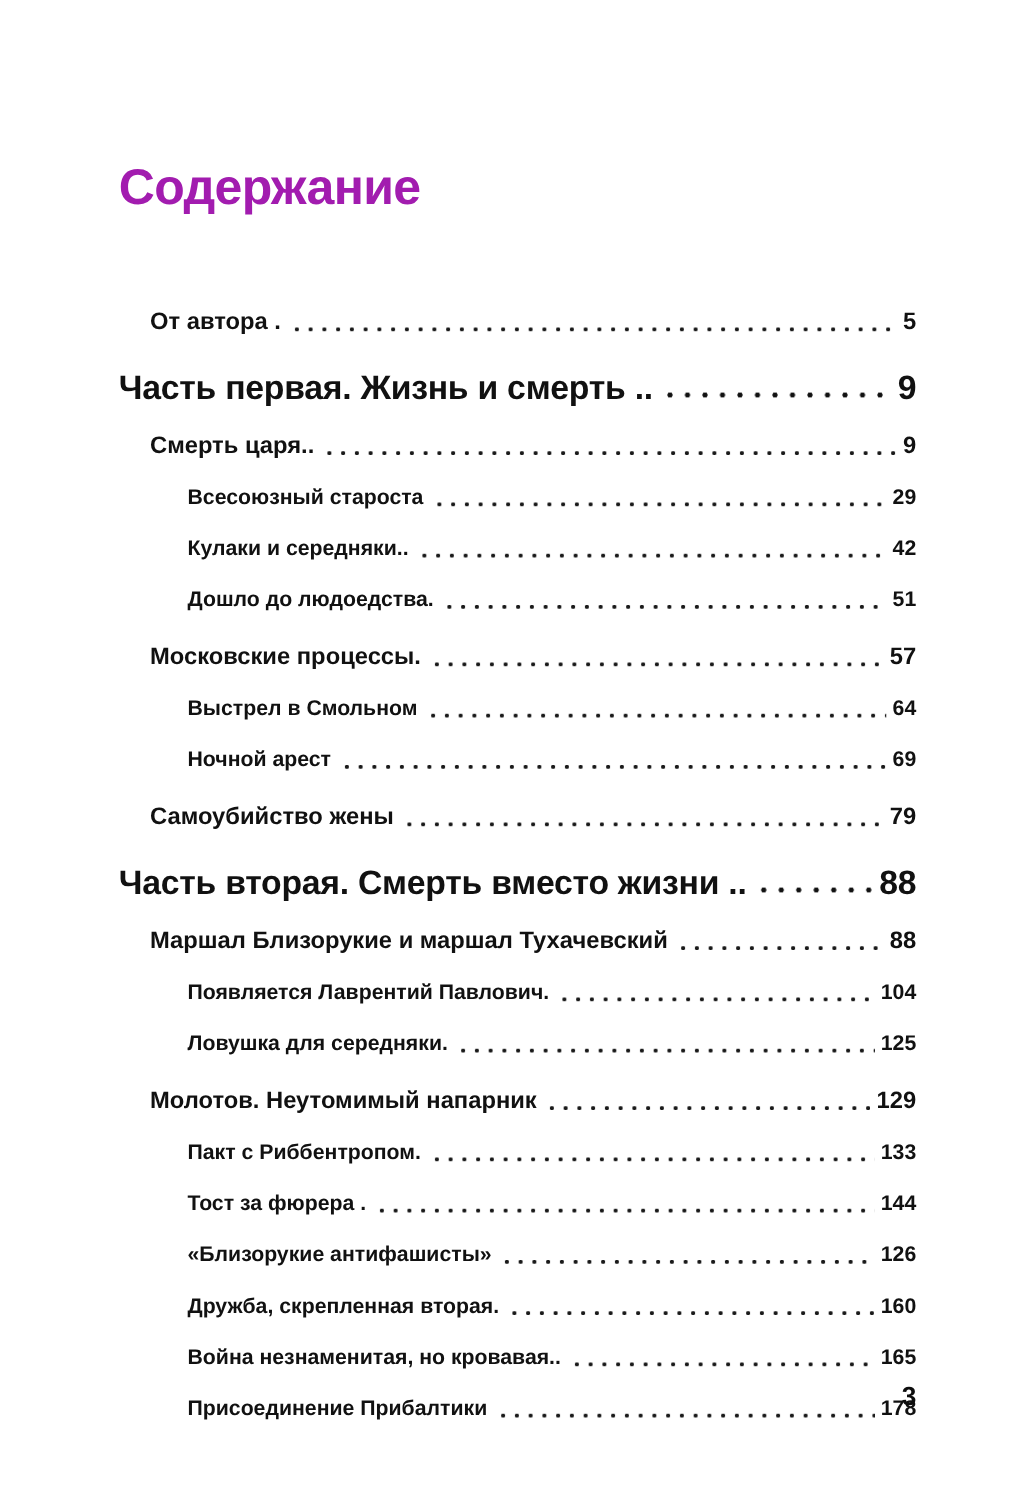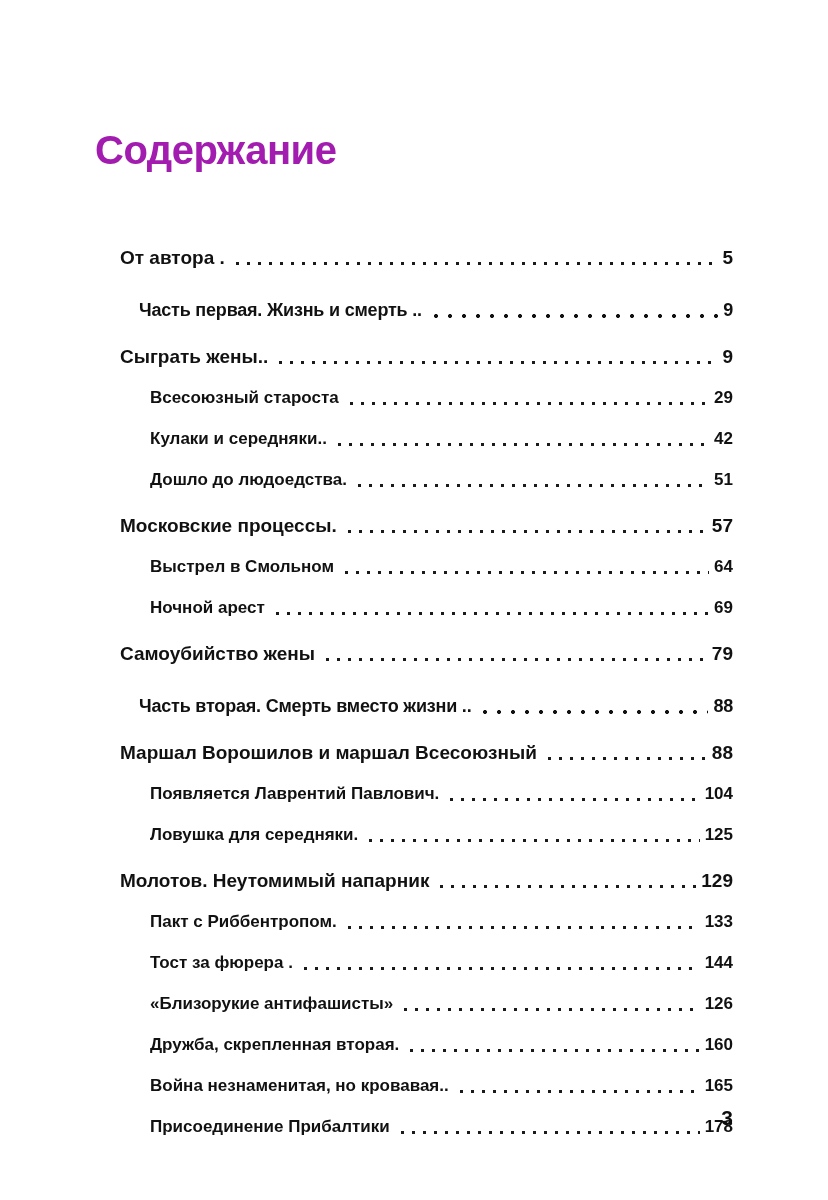--- a/index.html
+++ b/index.html
@@ -51,25 +51,24 @@
     background-repeat: repeat-x;
     background-position: left bottom;
   }
   .row .pnum {
     flex: 0 0 auto;
     white-space: nowrap;
     text-align: right;
   }
   
   .row.part {
-    font-size: 18px;
+    font-size: 27px;
     margin-top: 24px;
     margin-bottom: 16px;
     letter-spacing: -0.2px;
-    margin-left: 44px;
   }
   .row.part .dots {
     background-image: radial-gradient(circle, #111 1.9px, transparent 2.2px);
     background-size: 14px 10px;
     height: 10px;
     margin-bottom: 4px;
   }
   
   .row.l1 {
     font-size: 19px;
@@ -110,21 +109,21 @@
     <span class="pnum">5</span>
   </div>
 
   <div class="row part">
     <span class="label">Часть первая. Жизнь и смерть ..</span>
     <span class="dots"></span>
     <span class="pnum">9</span>
   </div>
 
   <div class="row l1">
-    <span class="label">Сыграть жены..</span>
+    <span class="label">Смерть царя..</span>
     <span class="dots"></span>
     <span class="pnum">9</span>
   </div>
 
   <div class="row l2">
     <span class="label">Всесоюзный староста</span>
     <span class="dots"></span>
     <span class="pnum">29</span>
   </div>
 
@@ -164,21 +163,21 @@
     <span class="pnum">79</span>
   </div>
 
   <div class="row part">
     <span class="label">Часть вторая. Смерть вместо жизни ..</span>
     <span class="dots"></span>
     <span class="pnum">88</span>
   </div>
 
   <div class="row l1">
-    <span class="label">Маршал Ворошилов и маршал Всесоюзный</span>
+    <span class="label">Маршал Близорукие и маршал Тухачевский</span>
     <span class="dots"></span>
     <span class="pnum">88</span>
   </div>
 
 
   <div class="row l2">
     <span class="label">Появляется Лаврентий Павлович.</span>
     <span class="dots"></span>
     <span class="pnum">104</span>
   </div>

